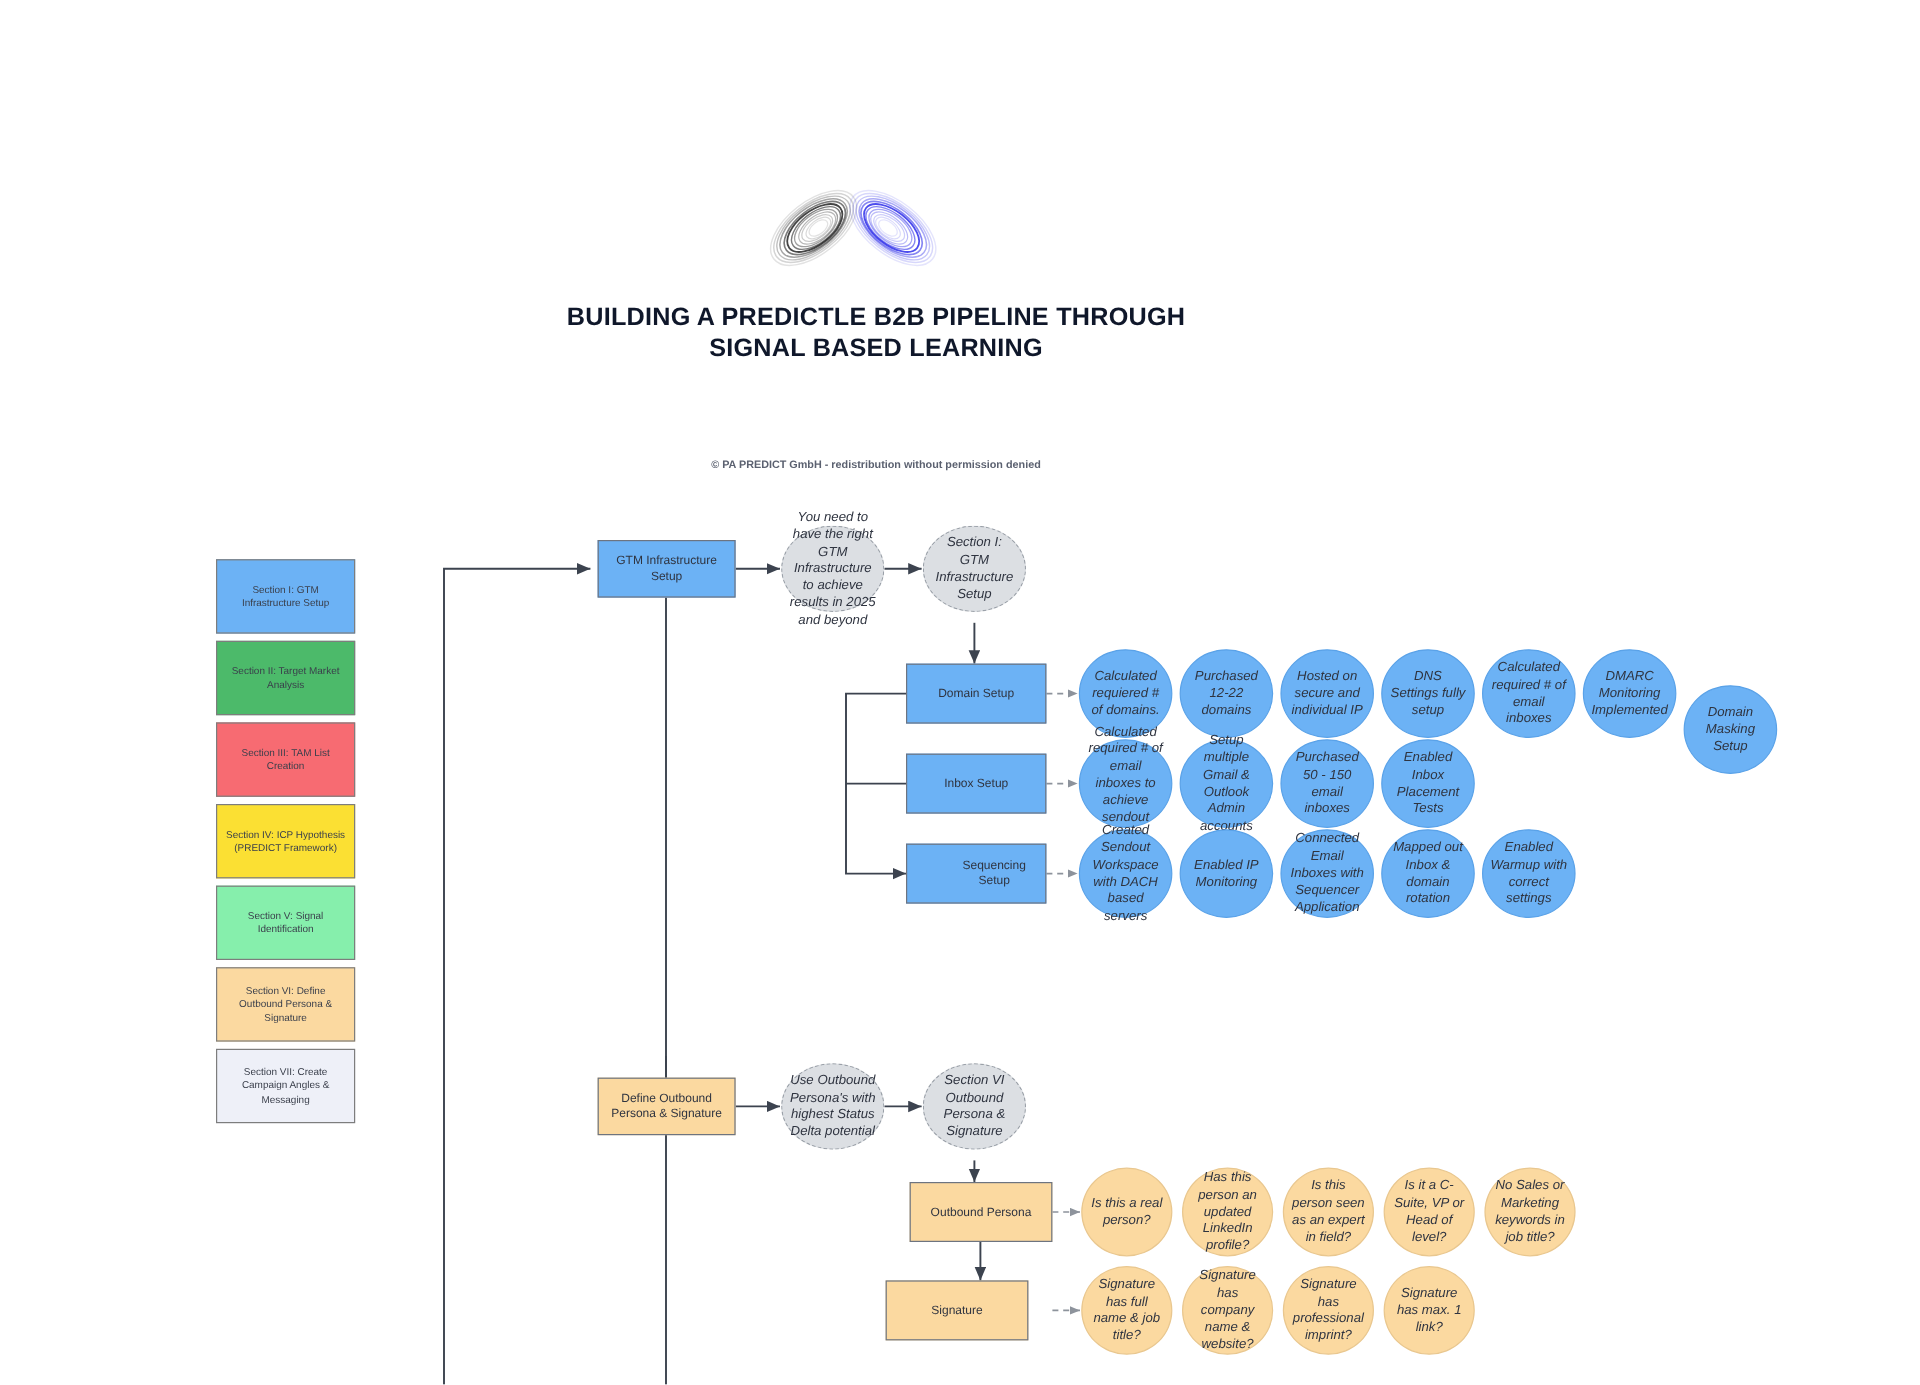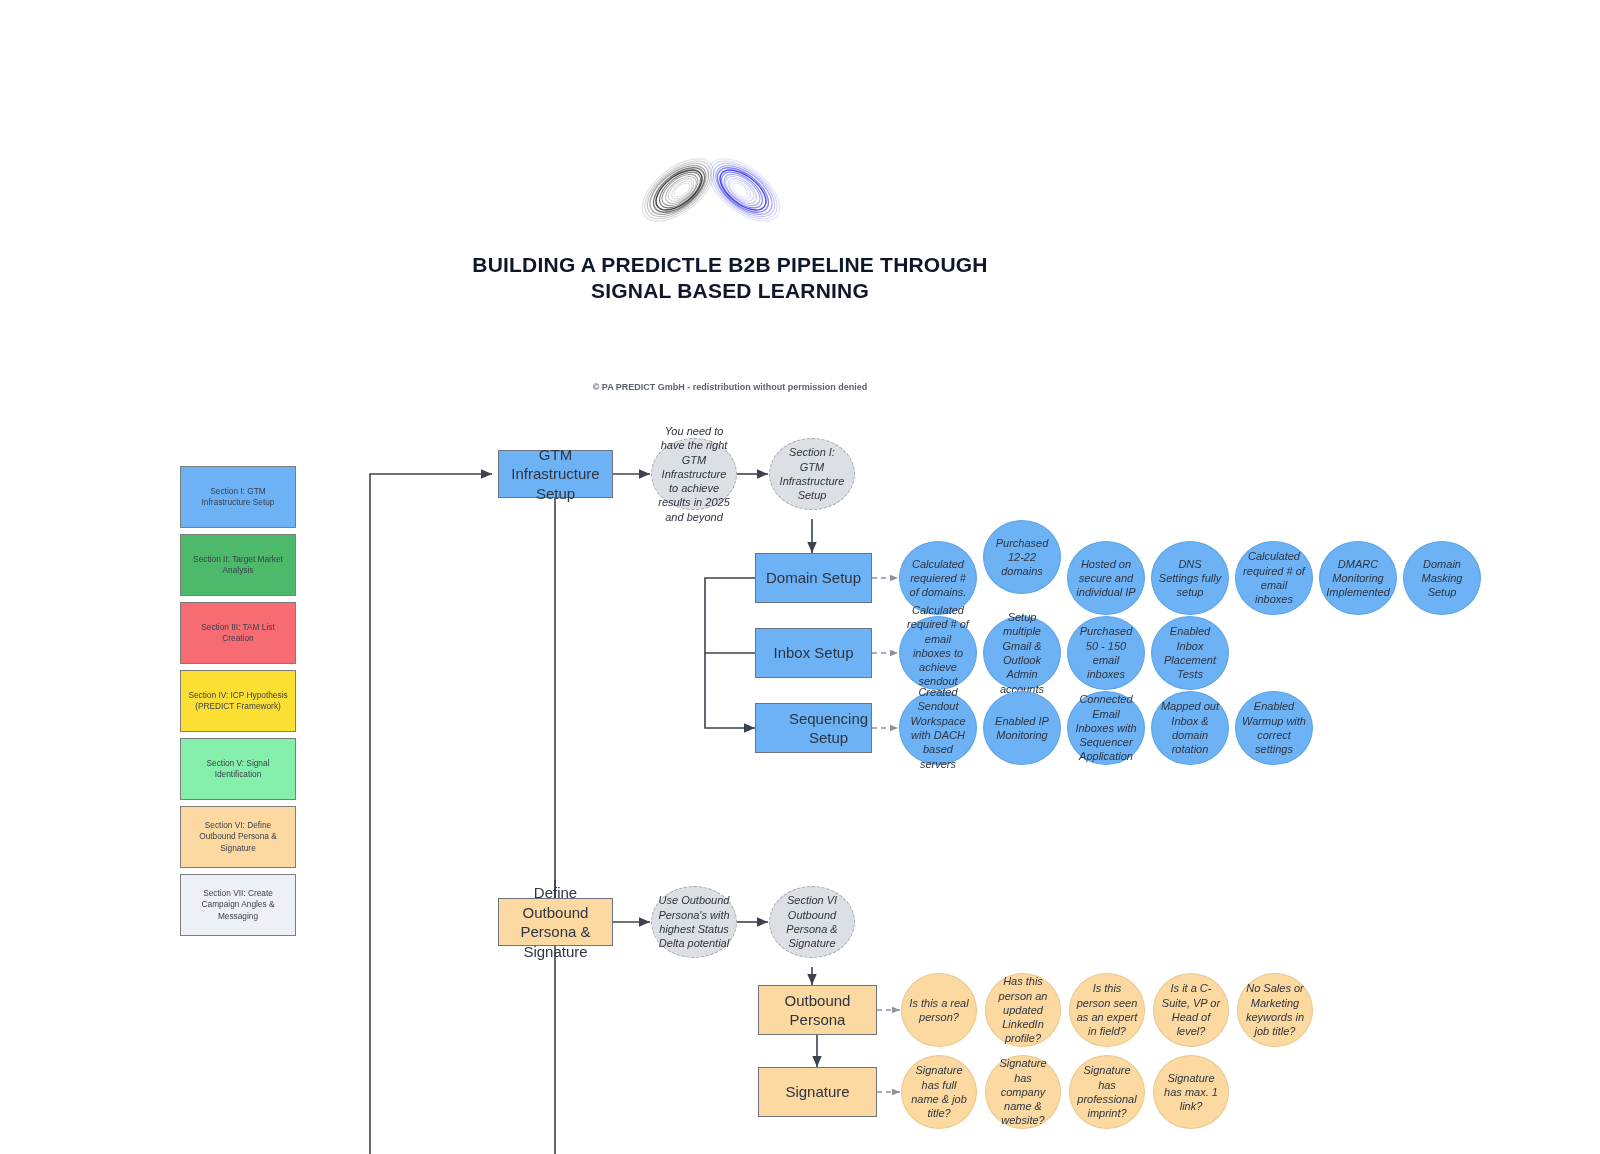--- a/index.html
+++ b/index.html
@@ -76,21 +76,21 @@
 
   .node {
     position: absolute;
     display: flex; align-items: center; justify-content: center;
     text-align: center;
     line-height: 1.3;
     color: #2f3440;
   }
   .box {
     border: 1px solid #6d7480;
-    font-size: 15px;
+    font-size: 10px;
     padding: 3px 6px;
   }
   .box.blue   { background: #6cb2f5; }
   .box.orange { background: #fbd9a0; }
 
   .circle {
     border-radius: 50%;
     font-size: 11px;
     padding: 6px;
     font-style: italic;
@@ -219,36 +219,36 @@
     <div class="node circle gray" style="left:769px;top:438px;width:86px;height:72px;">
       <span>Section I: GTM Infrastructure Setup</span>
     </div>
 
     <div class="node box blue" style="left:755px;top:553px;width:117px;height:50px;">
       <span>Domain Setup</span>
     </div>
     <div class="node circle blue" style="left:899px;top:541px;width:78px;height:74px;">
         <span>Calculated requiered # of domains.</span>
       </div>
-    <div class="node circle blue" style="left:983px;top:520px;width:78px;height:74px;">
+    <div class="node circle blue" style="left:983px;top:541px;width:78px;height:74px;">
         <span>Purchased 12-22 domains</span>
       </div>
     <div class="node circle blue" style="left:1067px;top:541px;width:78px;height:74px;">
         <span>Hosted on secure and individual IP</span>
       </div>
     <div class="node circle blue" style="left:1151px;top:541px;width:78px;height:74px;">
         <span>DNS Settings fully setup</span>
       </div>
     <div class="node circle blue" style="left:1235px;top:541px;width:78px;height:74px;">
         <span>Calculated required # of email inboxes</span>
       </div>
     <div class="node circle blue" style="left:1319px;top:541px;width:78px;height:74px;">
         <span>DMARC Monitoring Implemented</span>
       </div>
-    <div class="node circle blue" style="left:1403px;top:541px;width:78px;height:74px;">
+    <div class="node circle blue" style="left:1403px;top:571px;width:78px;height:74px;">
         <span>Domain Masking Setup</span>
       </div>
 
     <div class="node box blue" style="left:755px;top:628px;width:117px;height:50px;">
       <span>Inbox Setup</span>
     </div>
     <div class="node circle blue" style="left:899px;top:616px;width:78px;height:74px;">
         <span>Calculated required # of email inboxes to achieve sendout target</span>
       </div>
     <div class="node circle blue" style="left:983px;top:616px;width:78px;height:74px;">
@@ -302,21 +302,21 @@
     <div class="node circle orange" style="left:1069px;top:973px;width:76px;height:74px;">
         <span>Is this person seen as an expert in field?</span>
       </div>
     <div class="node circle orange" style="left:1153px;top:973px;width:76px;height:74px;">
         <span>Is it a C-Suite, VP or Head of level?</span>
       </div>
     <div class="node circle orange" style="left:1237px;top:973px;width:76px;height:74px;">
         <span>No Sales or Marketing keywords in job title?</span>
       </div>
 
-    <div class="node box orange" style="left:758px;top:1067px;width:119px;height:50px;">
+    <div class="node box orange" style="left:738px;top:1067px;width:119px;height:50px;">
       <span>Signature</span>
     </div>
     <div class="node circle orange" style="left:901px;top:1055px;width:76px;height:74px;">
         <span>Signature has full name &amp; job title?</span>
       </div>
     <div class="node circle orange" style="left:985px;top:1055px;width:76px;height:74px;">
         <span>Signature has company name &amp; website?</span>
       </div>
     <div class="node circle orange" style="left:1069px;top:1055px;width:76px;height:74px;">
         <span>Signature has professional imprint?</span>

